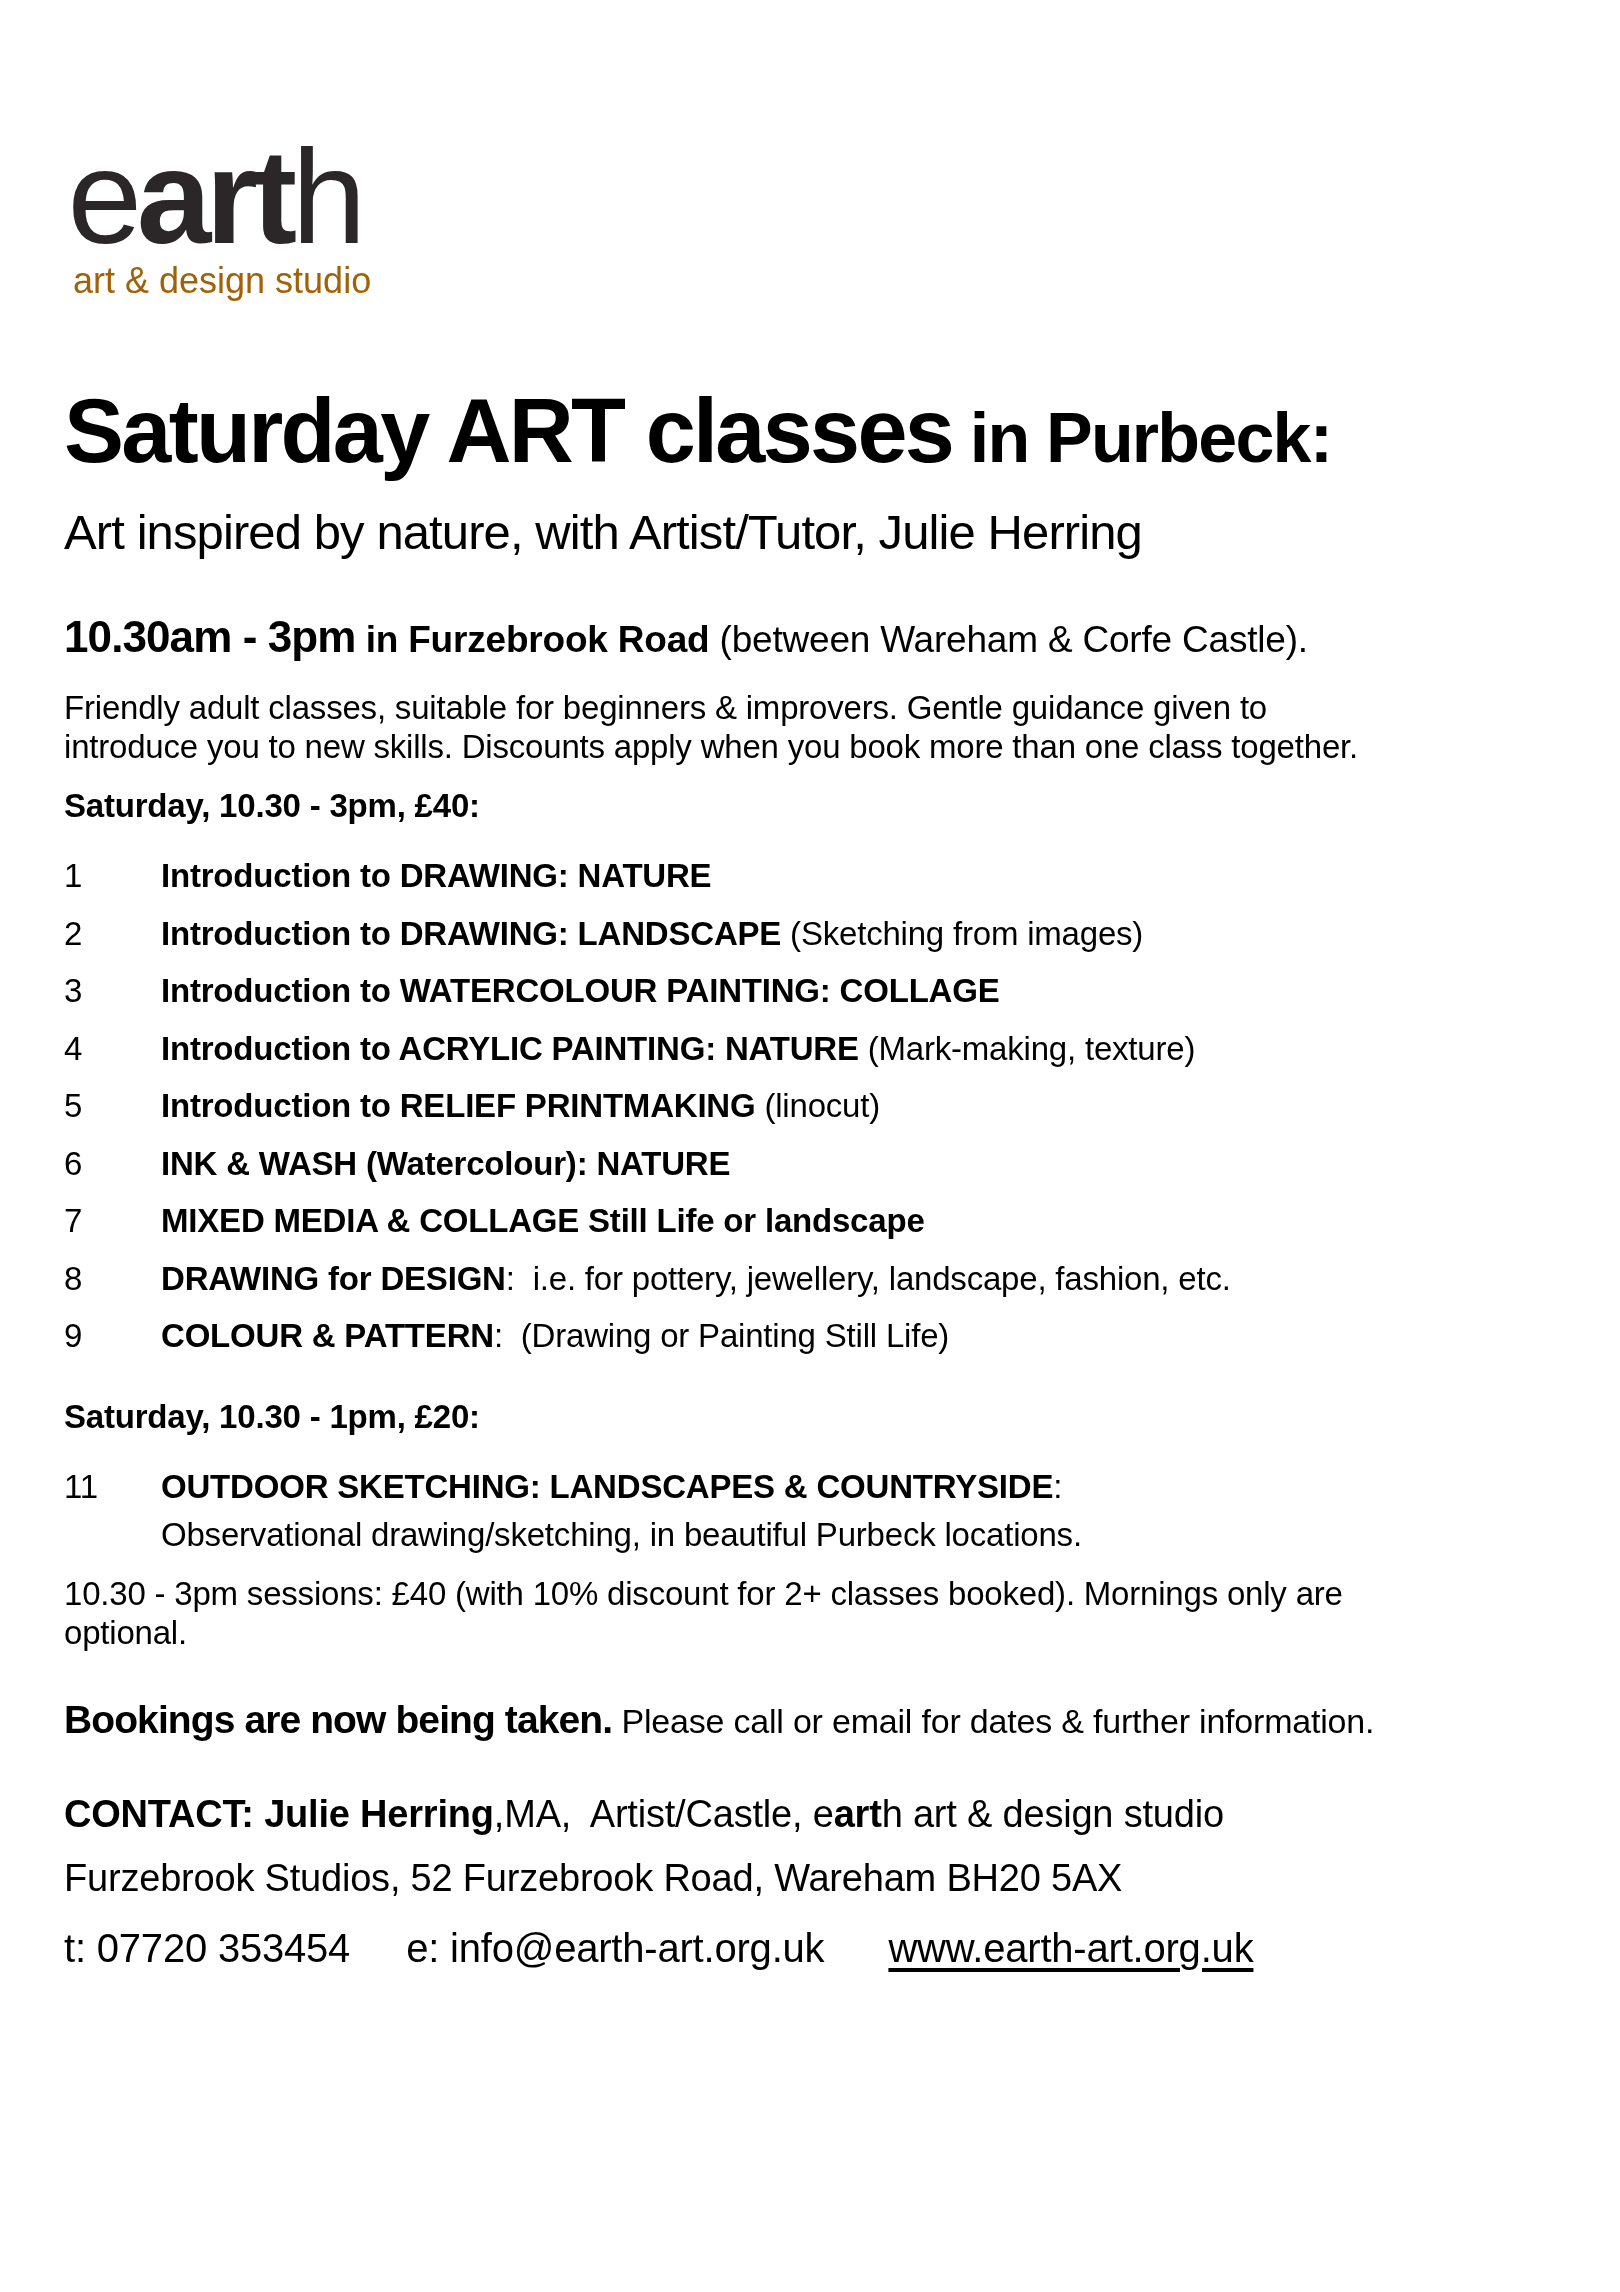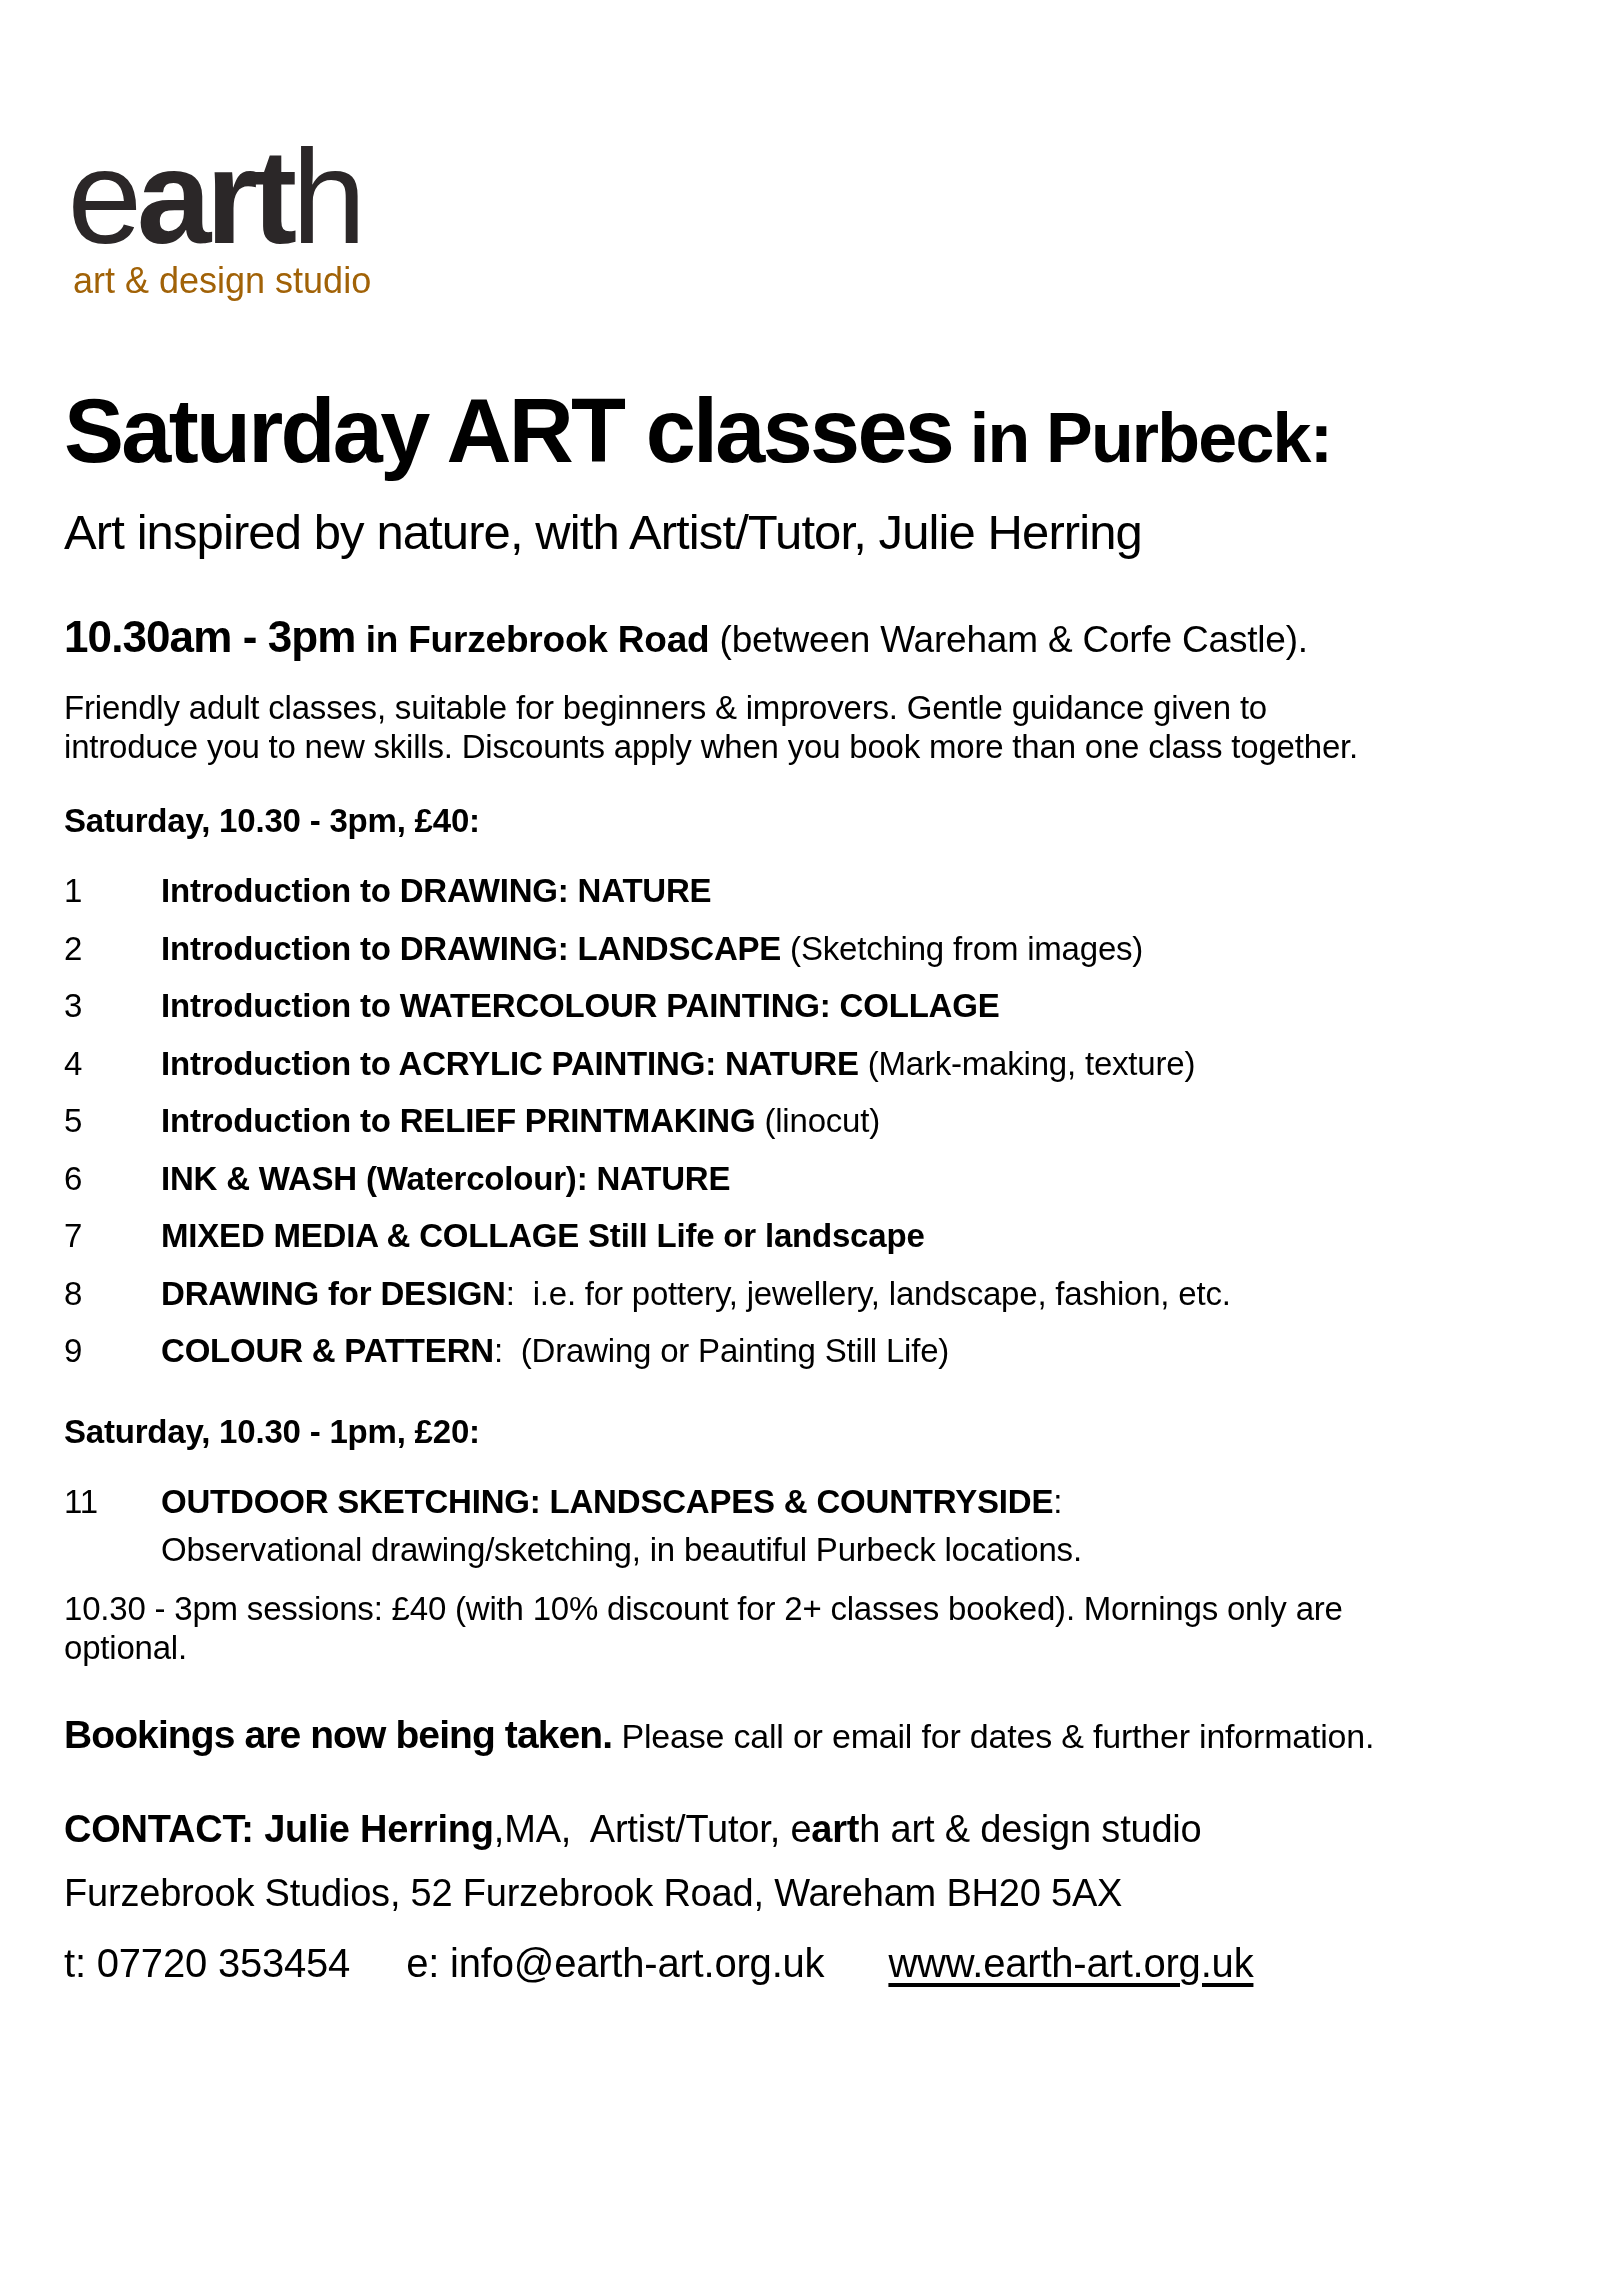--- a/index.html
+++ b/index.html
@@ -64,21 +64,21 @@
     margin-top: 27px;
     font-size: 33px;
     line-height: 39px;
   }
 
   .section-heading {
     font-weight: 700;
     font-size: 33px;
     line-height: 36px;
   }
-  .sh1 { margin-top: 37px; }
+  .sh1 { margin-top: 22px; }
   .sh2 { margin-top: 45px; }
 
   
   .class-list { margin-top: 34px; }
   .class-row {
     display: flex;
     font-size: 33px;
     line-height: 36px;
   }
   .class-row + .class-row { margin-top: 21.5px; }
@@ -198,21 +198,21 @@
         <span class="num bindtext">11</span>
         <span class="txt"><span class="b bindtext">OUTDOOR SKETCHING: LANDSCAPES &amp; COUNTRYSIDE</span><span class="bindtext">:</span></span>
       </div>
     <div class="class-cont bindtext">Observational drawing/sketching, in beautiful Purbeck locations.</div>
   </div>
 
   <div class="note note-pricing bindtext">10.30 - 3pm sessions: £40 (with 10% discount for 2+ classes booked). Mornings only are optional.</div>
 
   <div class="booking-line"><span class="b bindtext">Bookings are now being taken.</span><span class="bindtext"> Please call or email for dates &amp; further information.</span></div>
 
-  <div class="contact-line"><span class="b bindtext">CONTACT: Julie Herring</span><span class="bindtext">,MA,  Artist/Tutor, e</span><span class="b bindtext">art</span><span class="bindtext">h art &amp; design studio</span></div>
+  <div class="contact-line"><span class="b bindtext">CONTACT: Julie Herring</span><span class="bindtext">,MA,  Artist/Castle, e</span><span class="b bindtext">art</span><span class="bindtext">h art &amp; design studio</span></div>
   <div class="contact-address bindtext">Furzebrook Studios, 52 Furzebrook Road, Wareham BH20 5AX</div>
 
   <div class="footer">
     <span class="phone bindtext">t: 07720 353454</span>
     <span class="email bindtext">e: info@earth-art.org.uk</span>
     <a class="website bindtext">www.earth-art.org.uk</a>
   </div>
 
 </div>
 

